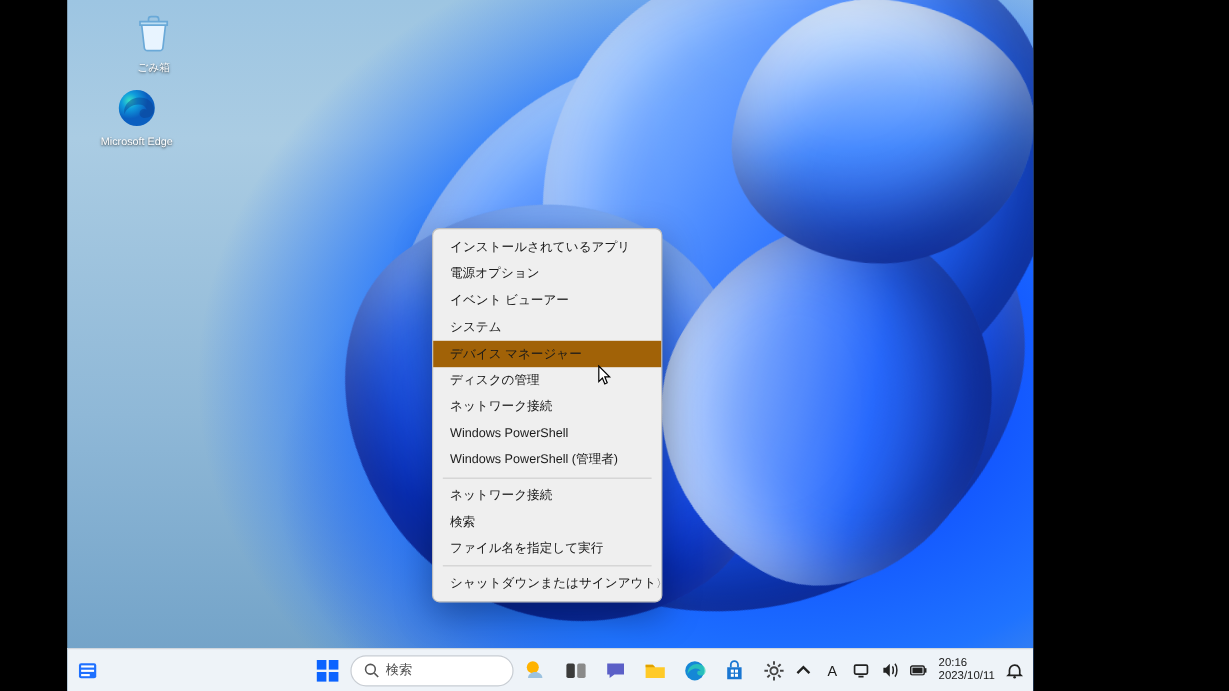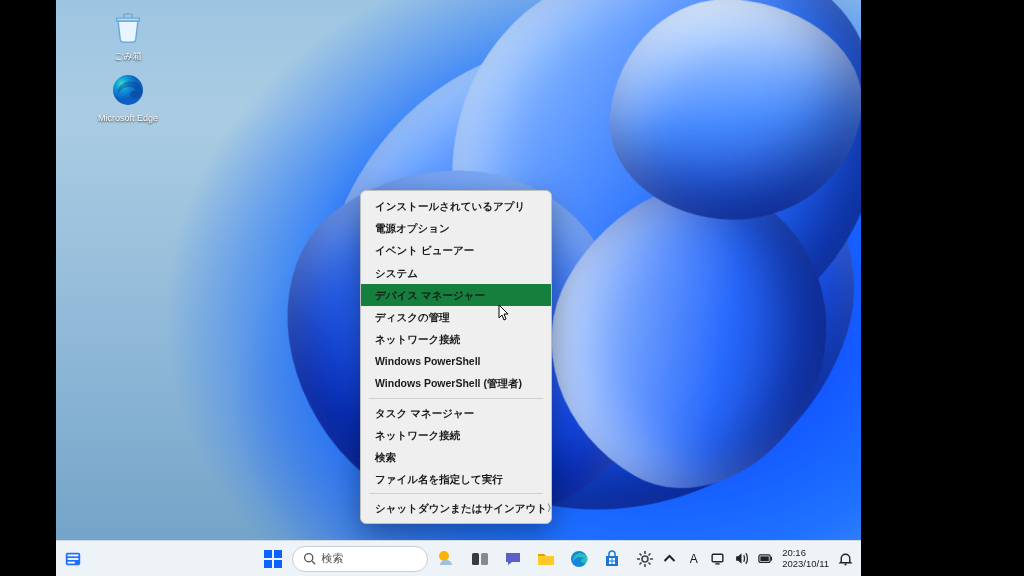--- a/index.html
+++ b/index.html
@@ -31,22 +31,22 @@
   .recycle .ic svg { width:34px; height:34px; }
   .edge .ic svg { width:36px; height:36px; }
 
   
   .winx {
     position:absolute; left:304px; top:190px; width:192px;
     background:#efefef; border:1px solid #bfbfbf; border-radius:6px;
     box-shadow:0 10px 30px rgba(0,0,0,.35);
     padding:4px 0; font-size:10.5px; color:#1a1a1a;
   }
-  .winx .mi { padding:4px 14px; line-height:1.35; cursor:default; white-space:nowrap; display:flex; align-items:center; justify-content:space-between;font-weight:bold; }
-  .winx .mi:hover, .winx .mi.hovered { background:#15803d; }
+  .winx .mi { padding:4px 14px; line-height:1.35; cursor:default; white-space:nowrap; display:flex; align-items:center; justify-content:space-between; }
+  .winx .mi:hover, .winx .mi.hovered { background:#a16207; }
   .winx .sep { height:1px; background:#d0d0d0; margin:3px 8px; }
   .chev { font-size:9px; color:#555; }
 
   .cursor-ptr { position:absolute; left:442px; top:304px; width:12px; height:18px; pointer-events:none; }
 
   
   .taskbar { position:absolute; left:0; right:0; bottom:0; height:36px; background:#eef3f8; border-top:1px solid #d0d7de; display:flex; align-items:center; }
   .tb-center { position:absolute; left:50%; transform:translateX(-50%); display:flex; align-items:center; gap:5px; }
   .tb-btn { width:28px; height:28px; display:flex; align-items:center; justify-content:center; border-radius:4px; cursor:pointer; }
   .search-box { display:flex; align-items:center; gap:6px; width:136px; height:26px; padding:0 10px; border:1px solid #c8cdd3; border-radius:13px; background:#fff; font-size:11px; color:#4c4c4c; cursor:text; }
@@ -77,21 +77,21 @@
     <div class="ic">
       <svg viewBox="0 0 48 48">
           <path d="M10 14h28l-3 26a4 4 0 0 1-4 4H17a4 4 0 0 1-4-4z" fill="#e8f4ff" stroke="#6aa9d8" stroke-width="2"></path>
           <path d="M8 14h32v-4H8z" fill="#bcddf3" stroke="#6aa9d8" stroke-width="2"></path>
           <path d="M18 10V7a3 3 0 0 1 3-3h6a3 3 0 0 1 3 3v3" fill="none" stroke="#6aa9d8" stroke-width="2"></path>
         </svg>
     </div>
     <div>ごみ箱</div>
   </div>
 
-  <div class="desk-icon edge" style="left:34px; top:70px;">
+  <div class="desk-icon edge" style="left:20px; top:70px;">
     <div class="ic">
       <svg viewBox="0 0 48 48">
           <defs>
             <radialGradient id="eg" cx="30%" cy="30%">
               <stop offset="0%" stop-color="#38e1c6"></stop>
               <stop offset="45%" stop-color="#0f9bdd"></stop>
               <stop offset="100%" stop-color="#0b5fc0"></stop>
             </radialGradient>
           </defs>
           <circle cx="24" cy="24" r="20" fill="url(#eg)"></circle>
@@ -124,23 +124,20 @@
         <span>ネットワーク接続</span>
       </div>
     <div class="mi">
         <span>Windows PowerShell</span>
       </div>
     <div class="mi">
         <span>Windows PowerShell (管理者)</span>
       </div>
     <div class="sep"></div>
     <div class="mi">
-        <span>タスク マネージャー</span>
-      </div>
-    <div class="mi">
         <span>ネットワーク接続</span>
       </div>
     <div class="mi">
         <span>検索</span>
       </div>
     <div class="mi">
         <span>ファイル名を指定して実行</span>
       </div>
     <div class="sep"></div>
     <div class="mi">

